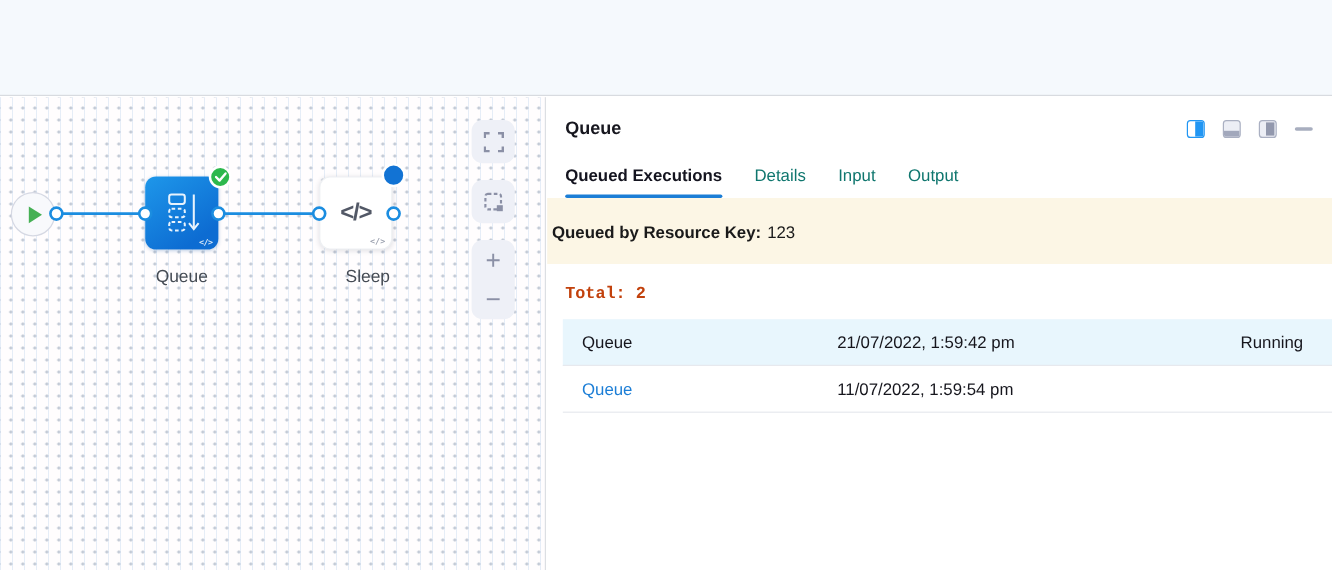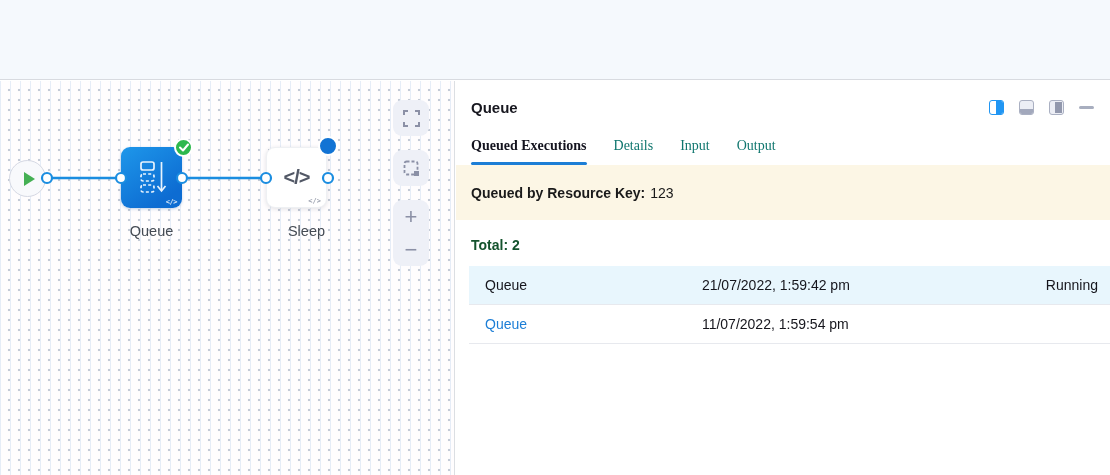--- a/index.html
+++ b/index.html
@@ -72,40 +72,40 @@
   .win-controls { display:flex; align-items:center; gap:15px; }
   .wc { width:15px; height:15px; border-radius:3px; cursor:pointer; position:relative; }
   .wc-split { border:1.5px solid #2196f3; background:#fff; overflow:hidden; }
   .wc-split::after { content:""; position:absolute; right:0; top:0; width:55%; height:100%; background:#2196f3; }
   .wc-bottom { border:1px solid #aab0c2; background:#eceef5; overflow:hidden; }
   .wc-bottom::after { content:""; position:absolute; left:0; bottom:0; width:100%; height:5px; background:#a2a8bc; }
   .wc-right { border:1px solid #aab0c2; background:#eceef5; overflow:hidden; }
   .wc-right::after { content:""; position:absolute; right:1px; top:1px; width:7px; height:11px; background:#9298ad; }
   .wc-min { width:15px; height:3px; border-radius:2px; background:#a8aebf; align-self:center; cursor:pointer; }
 
-  .tabs { display:flex; gap:27px; padding:0 15px; margin-top:22px;font-family:Liberation Serif, serif; }
+  .tabs { display:flex; gap:27px; padding:0 15px; margin-top:22px; }
   .tab { font-size:14px; color:#0f766e; padding-bottom:11px; position:relative; cursor:pointer; background:none; border:none; font-family:inherit; }
   .tab.active { font-weight:bold; color:#14141f; }
   .tab.active::after { content:""; position:absolute; left:0; bottom:0; width:100%; height:3px;
     background:#1c7ed6; border-radius:3px; }
 
-  .banner { background:#fcf6e5; padding:0 15px; height:55px; display:flex; align-items:center;
+  .banner { background:#fcf6e5; padding:0 4px; height:55px; display:flex; align-items:center;
     font-size:14px; color:#1a1a1a; }
   .banner b { font-weight:bold; }
   .banner .val { margin-left:5px; }
 
-  .total { margin:17px 15px 13px 15px; font-size:14px; font-weight:bold; color:#14532d; }
+  .total { margin:17px 15px 13px 15px; font-size:14px; font-weight:bold; color:#c2410c;font-family:Liberation Mono, monospace; }
 
   .exec-table { margin-left:13px; }
   .exec-row { display:flex; align-items:center; height:39px; font-size:14px; color:#16161d;
     border-bottom:1px solid #e7e9ee; cursor:pointer; }
   .exec-row.highlight { background:#e8f6fd; }
   .cell-name { flex:1.15; padding-left:16px; }
   .cell-date { flex:1.25; text-align:left; }
-  .cell-status { flex:0.85; text-align:right; padding-right:12px; }
+  .cell-status { flex:0.85; text-align:right; padding-right:24px; }
   .link { color:#1c7ed6; }
 </style>
 </head>
 <body>
 
 <div class="app">
 
   <div class="top-header"></div>
 
   <div class="canvas">

